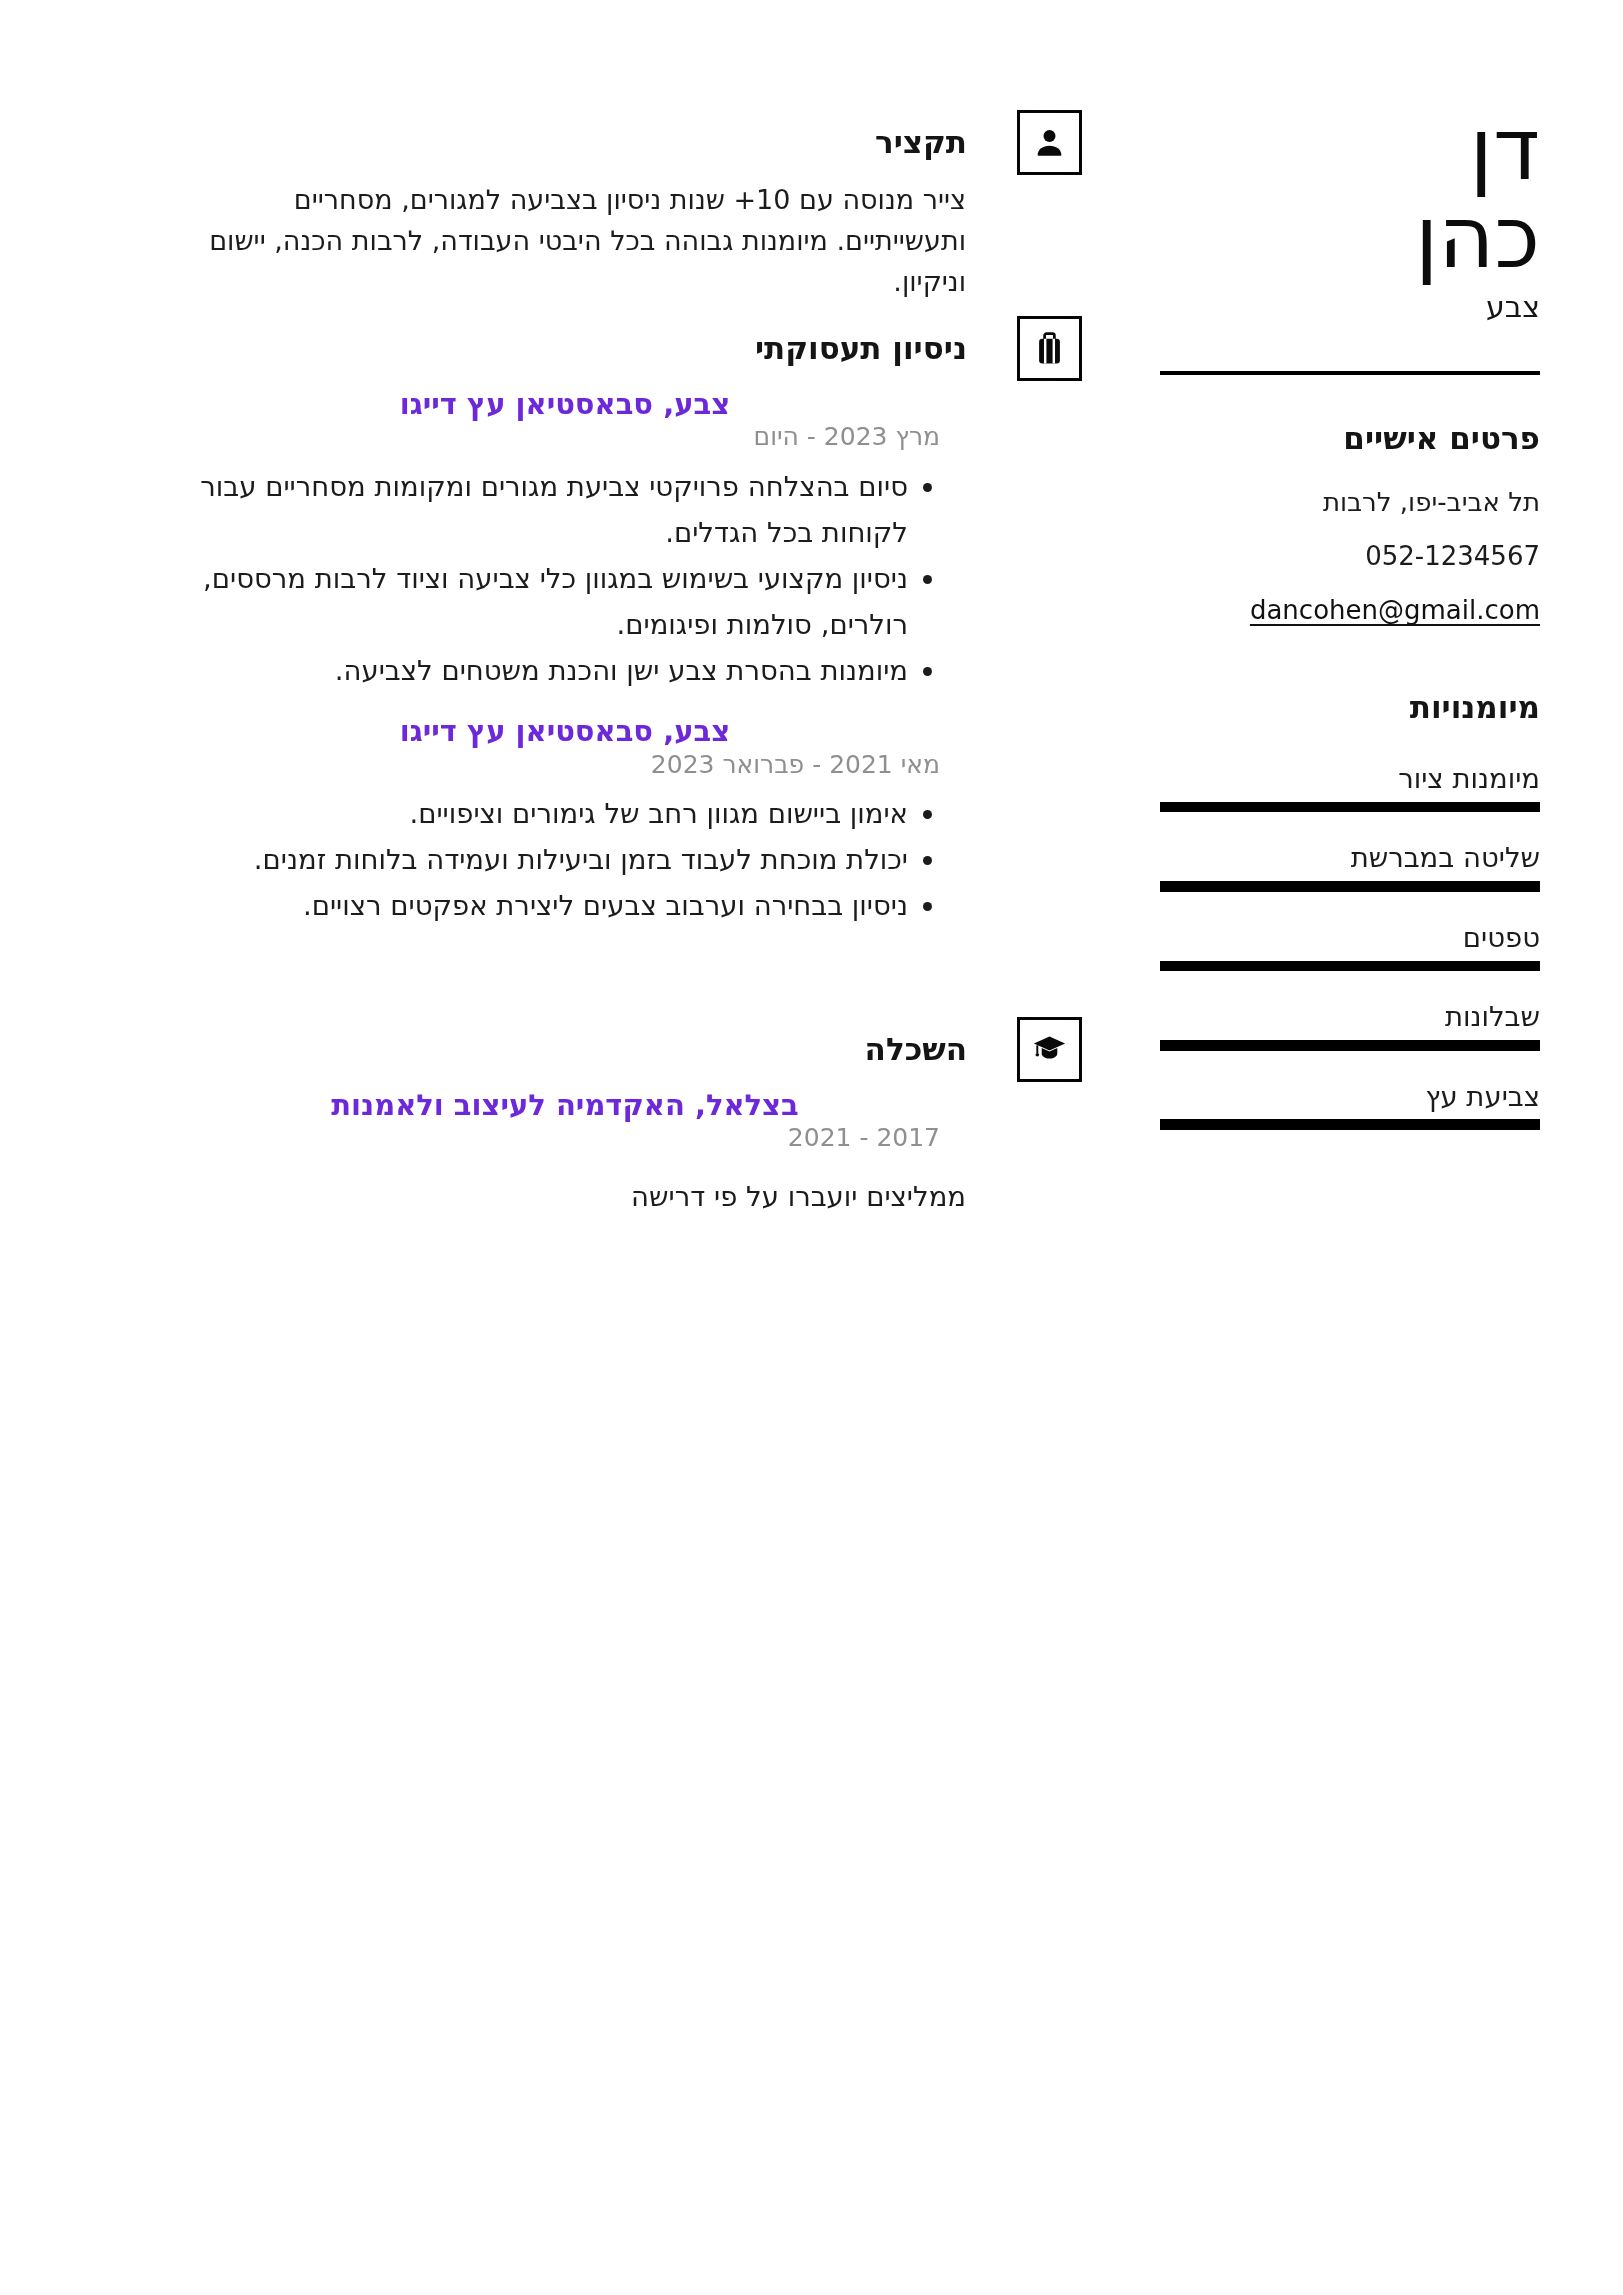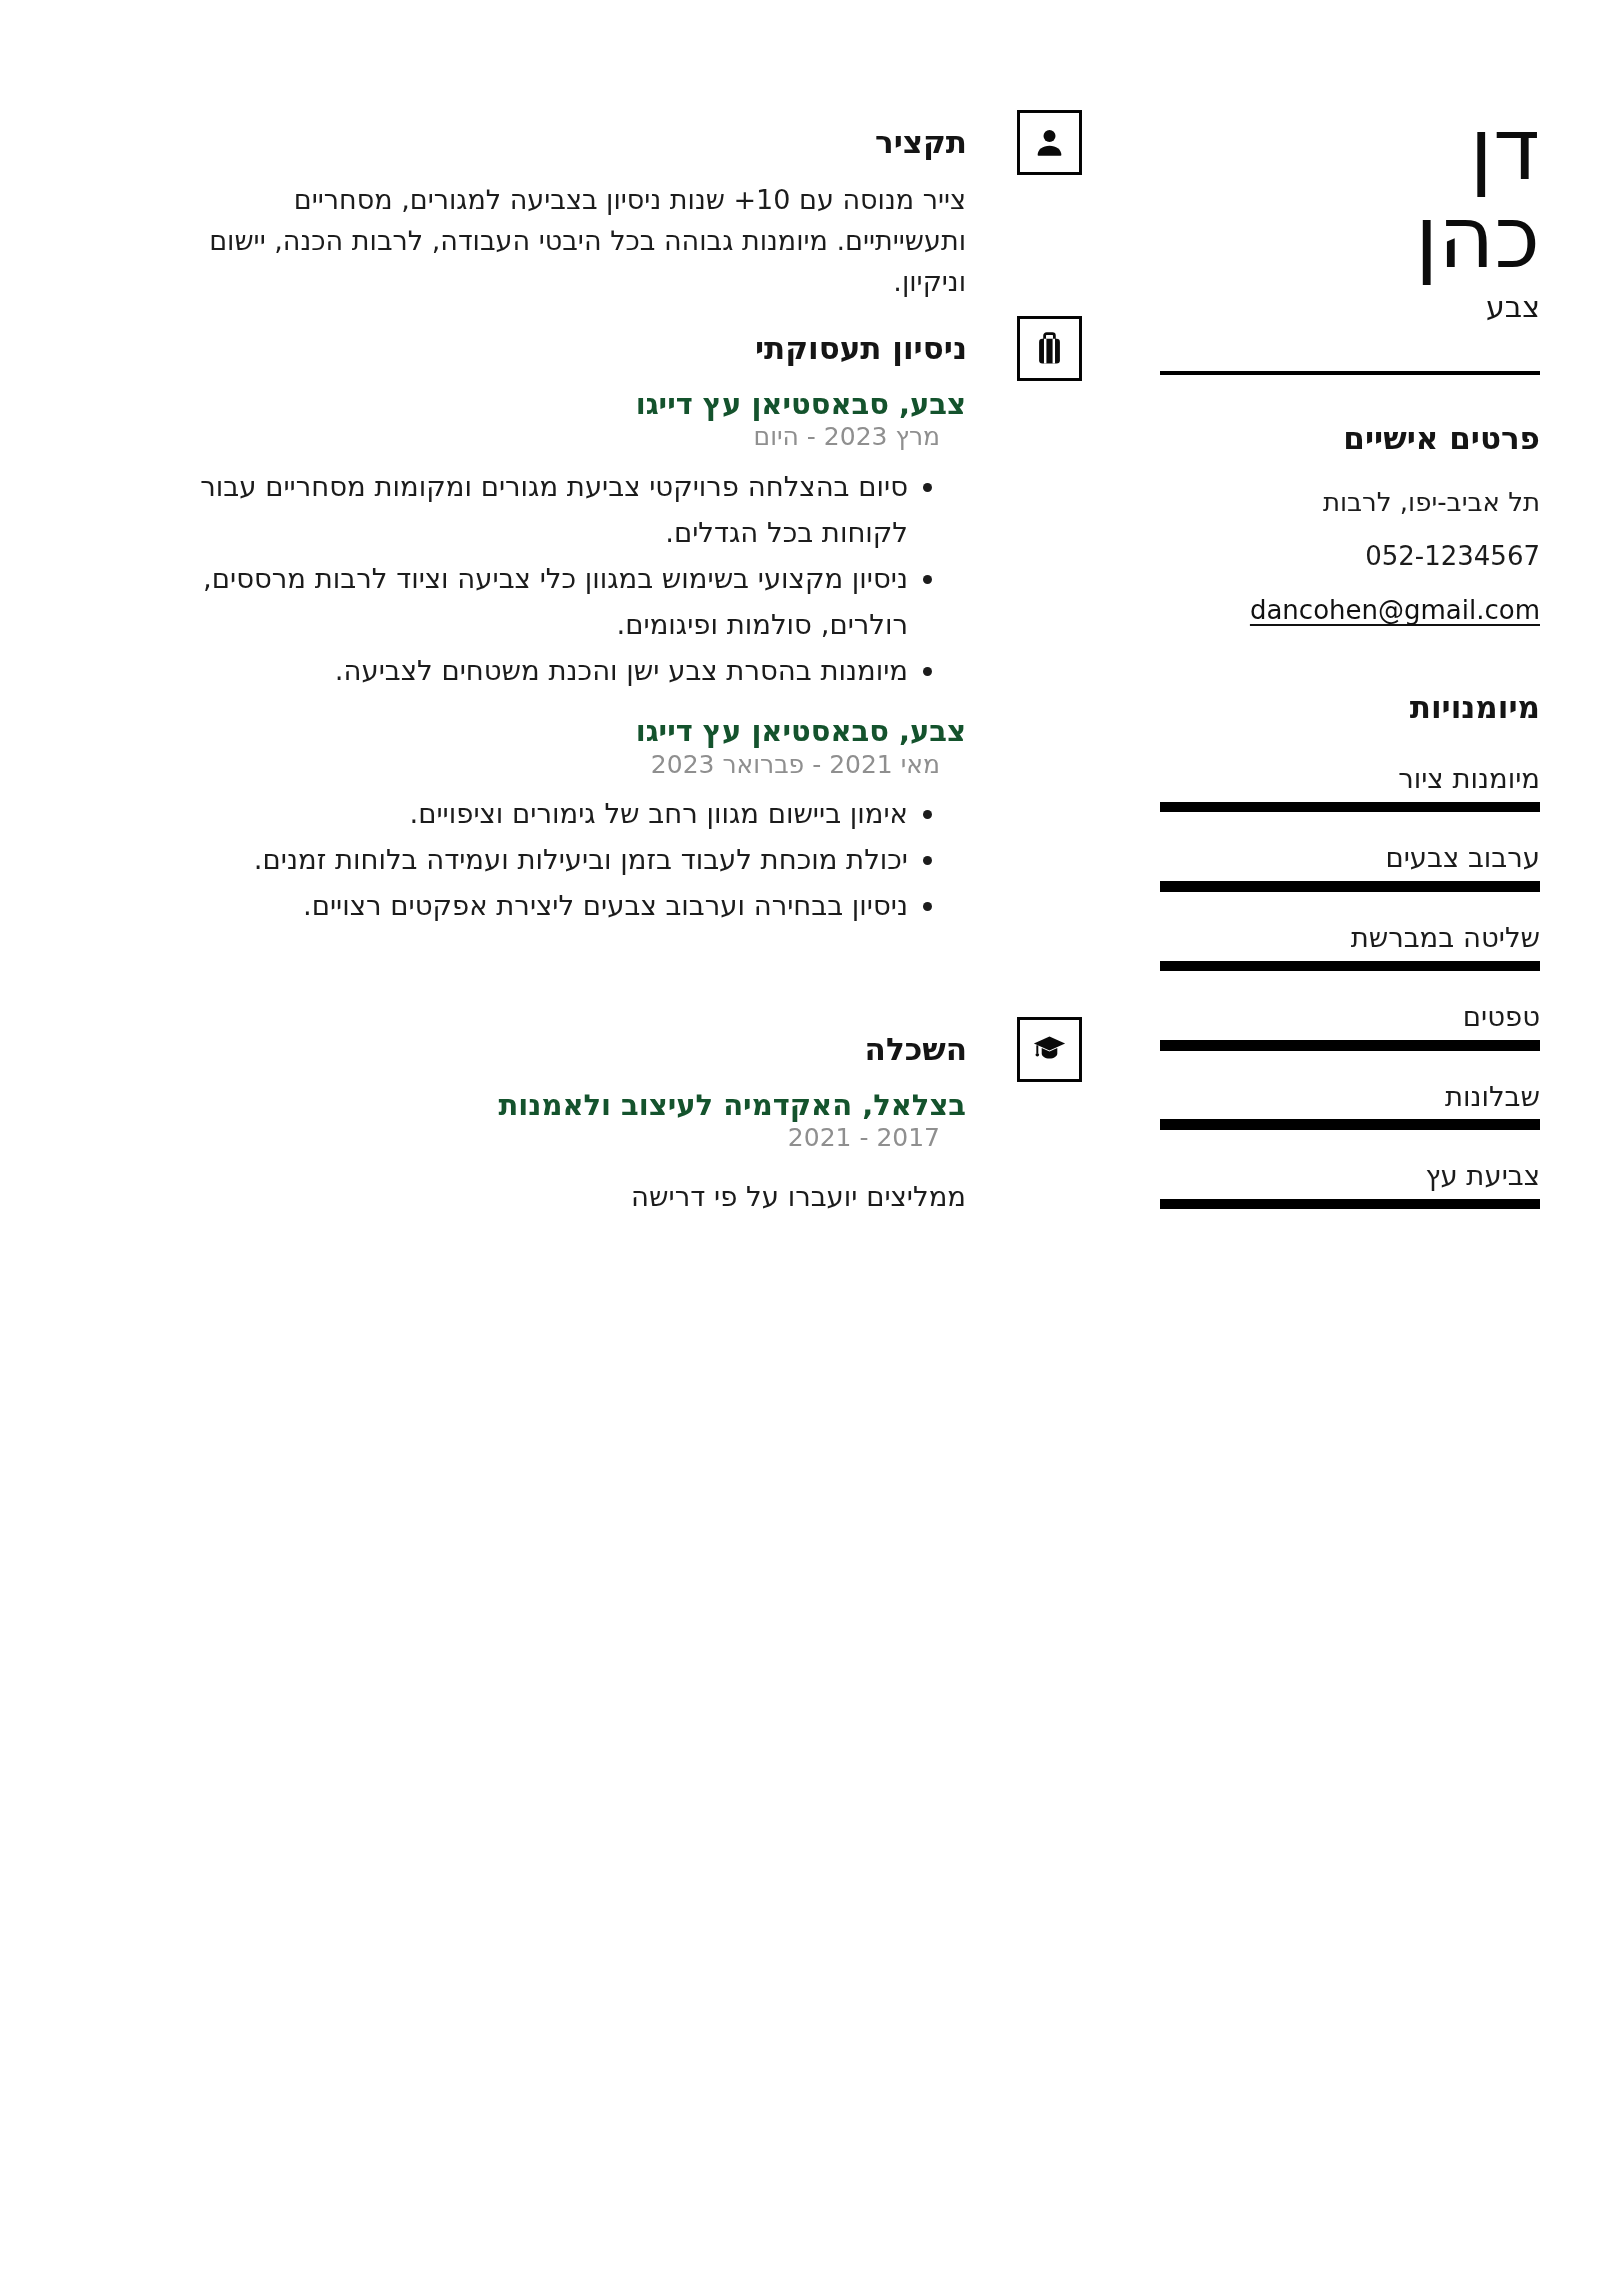--- a/index.html
+++ b/index.html
@@ -27,21 +27,21 @@
     transform:rotate(1.1deg);pointer-events:none;
   }
   .icon-box svg{width:39px;height:39px;fill:#0a0a0a;}
   h2.sec-title{margin:0;font-size:31px;font-weight:600;line-height:37px;color:#151515;}
 
   .sec-body{margin-right:116px;}
   .summary-text{margin-top:3.9px;font-size:27px;line-height:41px;color:#1c1c1c;}
 
   .job{margin:0;}
   .job + .job{margin-top:21.6px;}
-  .job-title,.school-name{margin:5.9px 0 0 0;font-size:29px;line-height:34px;font-weight:700;color:#14532d;}
+  .job-title,.school-name{margin:5.9px 0 0 0;font-size:29px;line-height:34px;font-weight:700;color:#6d28d9;text-align:center;}
   .date-line{margin:1.3px 0 0 0;font-size:25px;line-height:30px;color:#8f8f8f;padding-right:26px;}
   ul.bullets{margin:10.5px 0 0 0;padding:0 58px 0 0;list-style:disc;}
   ul.bullets li{font-size:27.5px;line-height:46px;color:#1c1c1c;}
   .references-text{margin-top:2.6px;font-size:27.5px;line-height:41px;color:#1c1c1c;}
 
   
   #sidebar{position:absolute;left:1164px;top:0;width:380px;text-align:right;}
   .sb{position:absolute;right:4px;width:100%;}
   .sb-name{top:105px;font-size:86px;line-height:88px;font-weight:400;color:#0c0c0c;}
   .sb-name span{display:block;}
@@ -155,26 +155,20 @@
 
   <div class="sb sb-skills-header">מיומנויות</div>
   <div class="sb sb-skills" id="skills-list">
       <div class="skill-row">
     <div class="skill-label">מיומנות ציור</div>
     <div class="skill-bar">
       <div class="skill-bar-fill" style="width: 100%;"></div>
     </div>
   </div>
       <div class="skill-row">
-    <div class="skill-label">ערבוב צבעים</div>
-    <div class="skill-bar">
-      <div class="skill-bar-fill" style="width: 100%;"></div>
-    </div>
-  </div>
-      <div class="skill-row">
     <div class="skill-label">שליטה במברשת</div>
     <div class="skill-bar">
       <div class="skill-bar-fill" style="width: 100%;"></div>
     </div>
   </div>
       <div class="skill-row">
     <div class="skill-label">טפטים</div>
     <div class="skill-bar">
       <div class="skill-bar-fill" style="width: 100%;"></div>
     </div>

